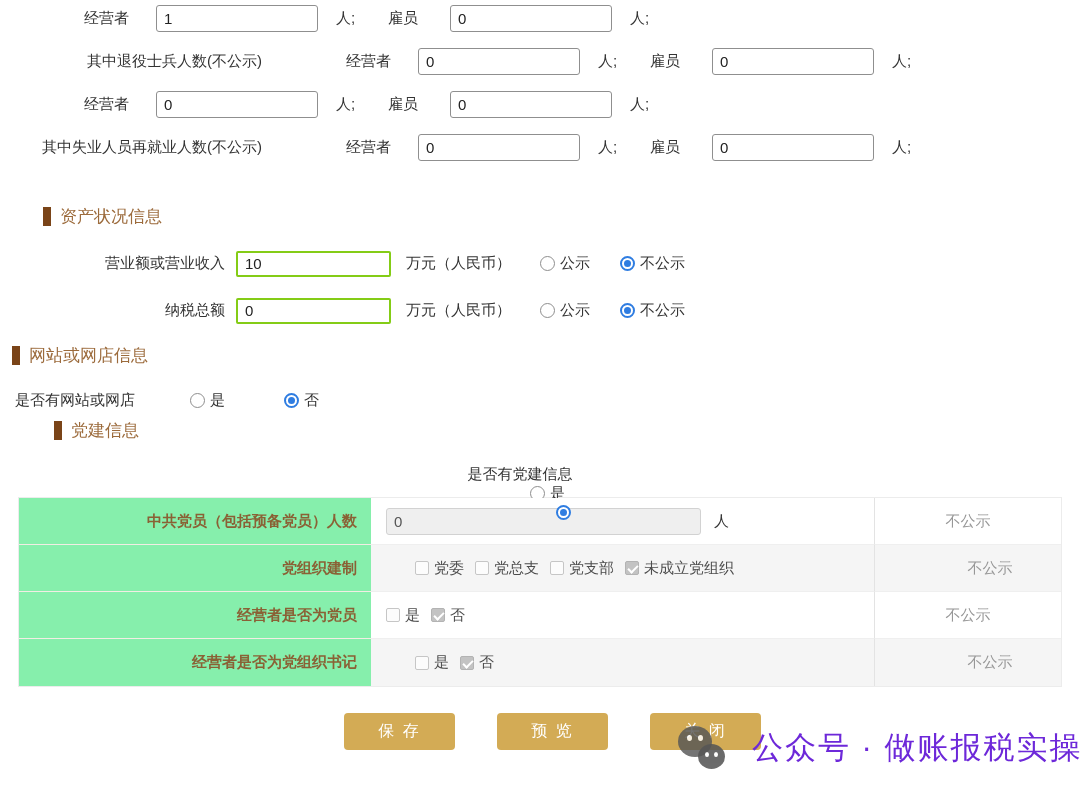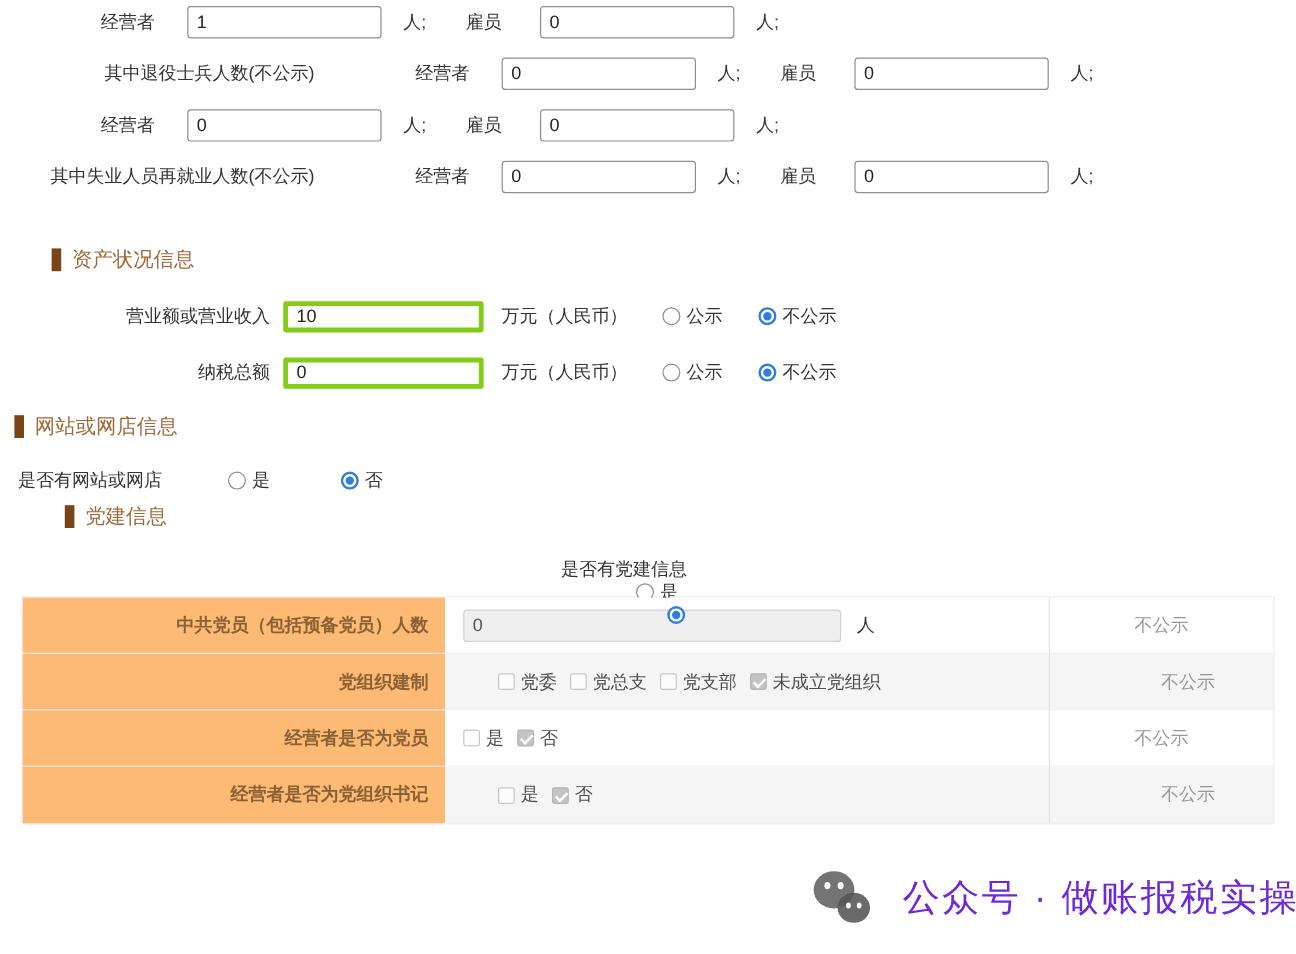--- a/index.html
+++ b/index.html
@@ -21,21 +21,21 @@
   .sec-bar { width: 8px; height: 19px; background: #7a4418; margin-right: 9px; }
   .sec-title { color: #9c6b3c; font-size: 17px; }
   .mt-assets { margin-top: 44px; padding-left: 31px; }
   .mt-web { margin-top: 15px; }
   .mt-party { margin-top: 9px; padding-left: 42px; }
 
   
   .asset-wrap { margin-top: 23px; }
   .asset-row { display: flex; align-items: center; height: 27px; margin-bottom: 20px; }
   .asset-label { width: 225px; text-align: right; }
-  .asset-input { margin-left: 11px; width: 167px; height: 26px; border: 4px solid #84cc16; border-radius: 2px; padding: 0 7px; font-size: 15px; color: #222; font-family: inherit; }
+  .asset-input { margin-left: 11px; width: 155px; height: 26px; border: 2px solid #84cc16; border-radius: 2px; padding: 0 7px; font-size: 15px; color: #222; font-family: inherit; }
   .asset-unit { margin-left: 15px; width: 112px; }
 
   
   .radio-item { display: inline-flex; align-items: center; }
   .radio { width: 15px; height: 15px; border-radius: 50%; border: 1px solid #8e8e8e; background: #fff; margin-right: 5px; flex: 0 0 auto; }
   .radio.checked { border: 2px solid #2f7de1; position: relative; }
   .radio.checked::after { content: ''; position: absolute; left: 2px; top: 2px; right: 2px; bottom: 2px; border-radius: 50%; background: #2f7de1; }
   .ml22 { margin-left: 22px; } .ml30 { margin-left: 30px; }
 
   
@@ -43,21 +43,21 @@
   .q-web { margin-top: 24px; }
   .q-party { margin-top: 24px; flex-direction: column; }
   .q-label-web { width: 175px; }
   .q-label-party { width: 160px; }
   .q-r2-web { margin-left: 59px; }
   .q-r2-party { margin-left: 52px; }
 
   
   .ptable { margin: 12px 0 0 18px; width: 1044px; border: 1px solid #ececec; }
   .prow { display: flex; height: 47px; }
-  .pcell-label { width: 352px; background: #fdba74; color: #8a6135; font-weight: bold; display: flex; align-items: center; justify-content: flex-end; padding-right: 14px; border-bottom: 1px solid #f2ede4; }
+  .pcell-label { width: 352px; background: #86efac; color: #8a6135; font-weight: bold; display: flex; align-items: center; justify-content: flex-end; padding-right: 14px; border-bottom: 1px solid #f2ede4; }
   .prow:last-child .pcell-label { border-bottom: none; }
   .pcell-mid { flex: 1; display: flex; align-items: center; padding-left: 15px; border-bottom: 1px solid #efefef; background: #fff; }
   .pcell-right { width: 187px; display: flex; align-items: center; justify-content: center; color: #979797; border-left: 1px solid #e3e3e3; border-bottom: 1px solid #efefef; background: #fff; }
   .prow.alt .pcell-mid, .prow.alt .pcell-right { background: #f5f5f5; padding-left: 44px; }
   .prow:last-child .pcell-mid, .prow:last-child .pcell-right { border-bottom: none; }
   .dis-input { width: 315px; height: 27px; border: 1px solid #d2d2d2; border-radius: 3px; background: #efefef; color: #555; padding: 0 7px; font-size: 15px; font-family: inherit; }
   .dis-unit { margin-left: 13px; color: #333; }
 
   
   .cb-item { display: inline-flex; align-items: center; margin-right: 11px; }
@@ -243,20 +243,25 @@
         </span>
         <span class="cb-item">
           <span class="cb checked"></span>
           <span class="cb-label">否</span>
         </span>
       </div>
       <div class="pcell-right">不公示</div>
     </div>
   </div>
 
+  <div class="footer">
+    <button class="btn">保 存</button>
+    <button class="btn">预 览</button>
+    <button class="btn">关 闭</button>
+  </div>
 
   <div class="watermark">
     <span class="wm-icon">
       <span class="bub bub1"></span>
       <span class="bub bub2"></span>
     </span>
     <span class="wm-text">公众号 · 做账报税实操</span>
   </div>
 
 </div>

